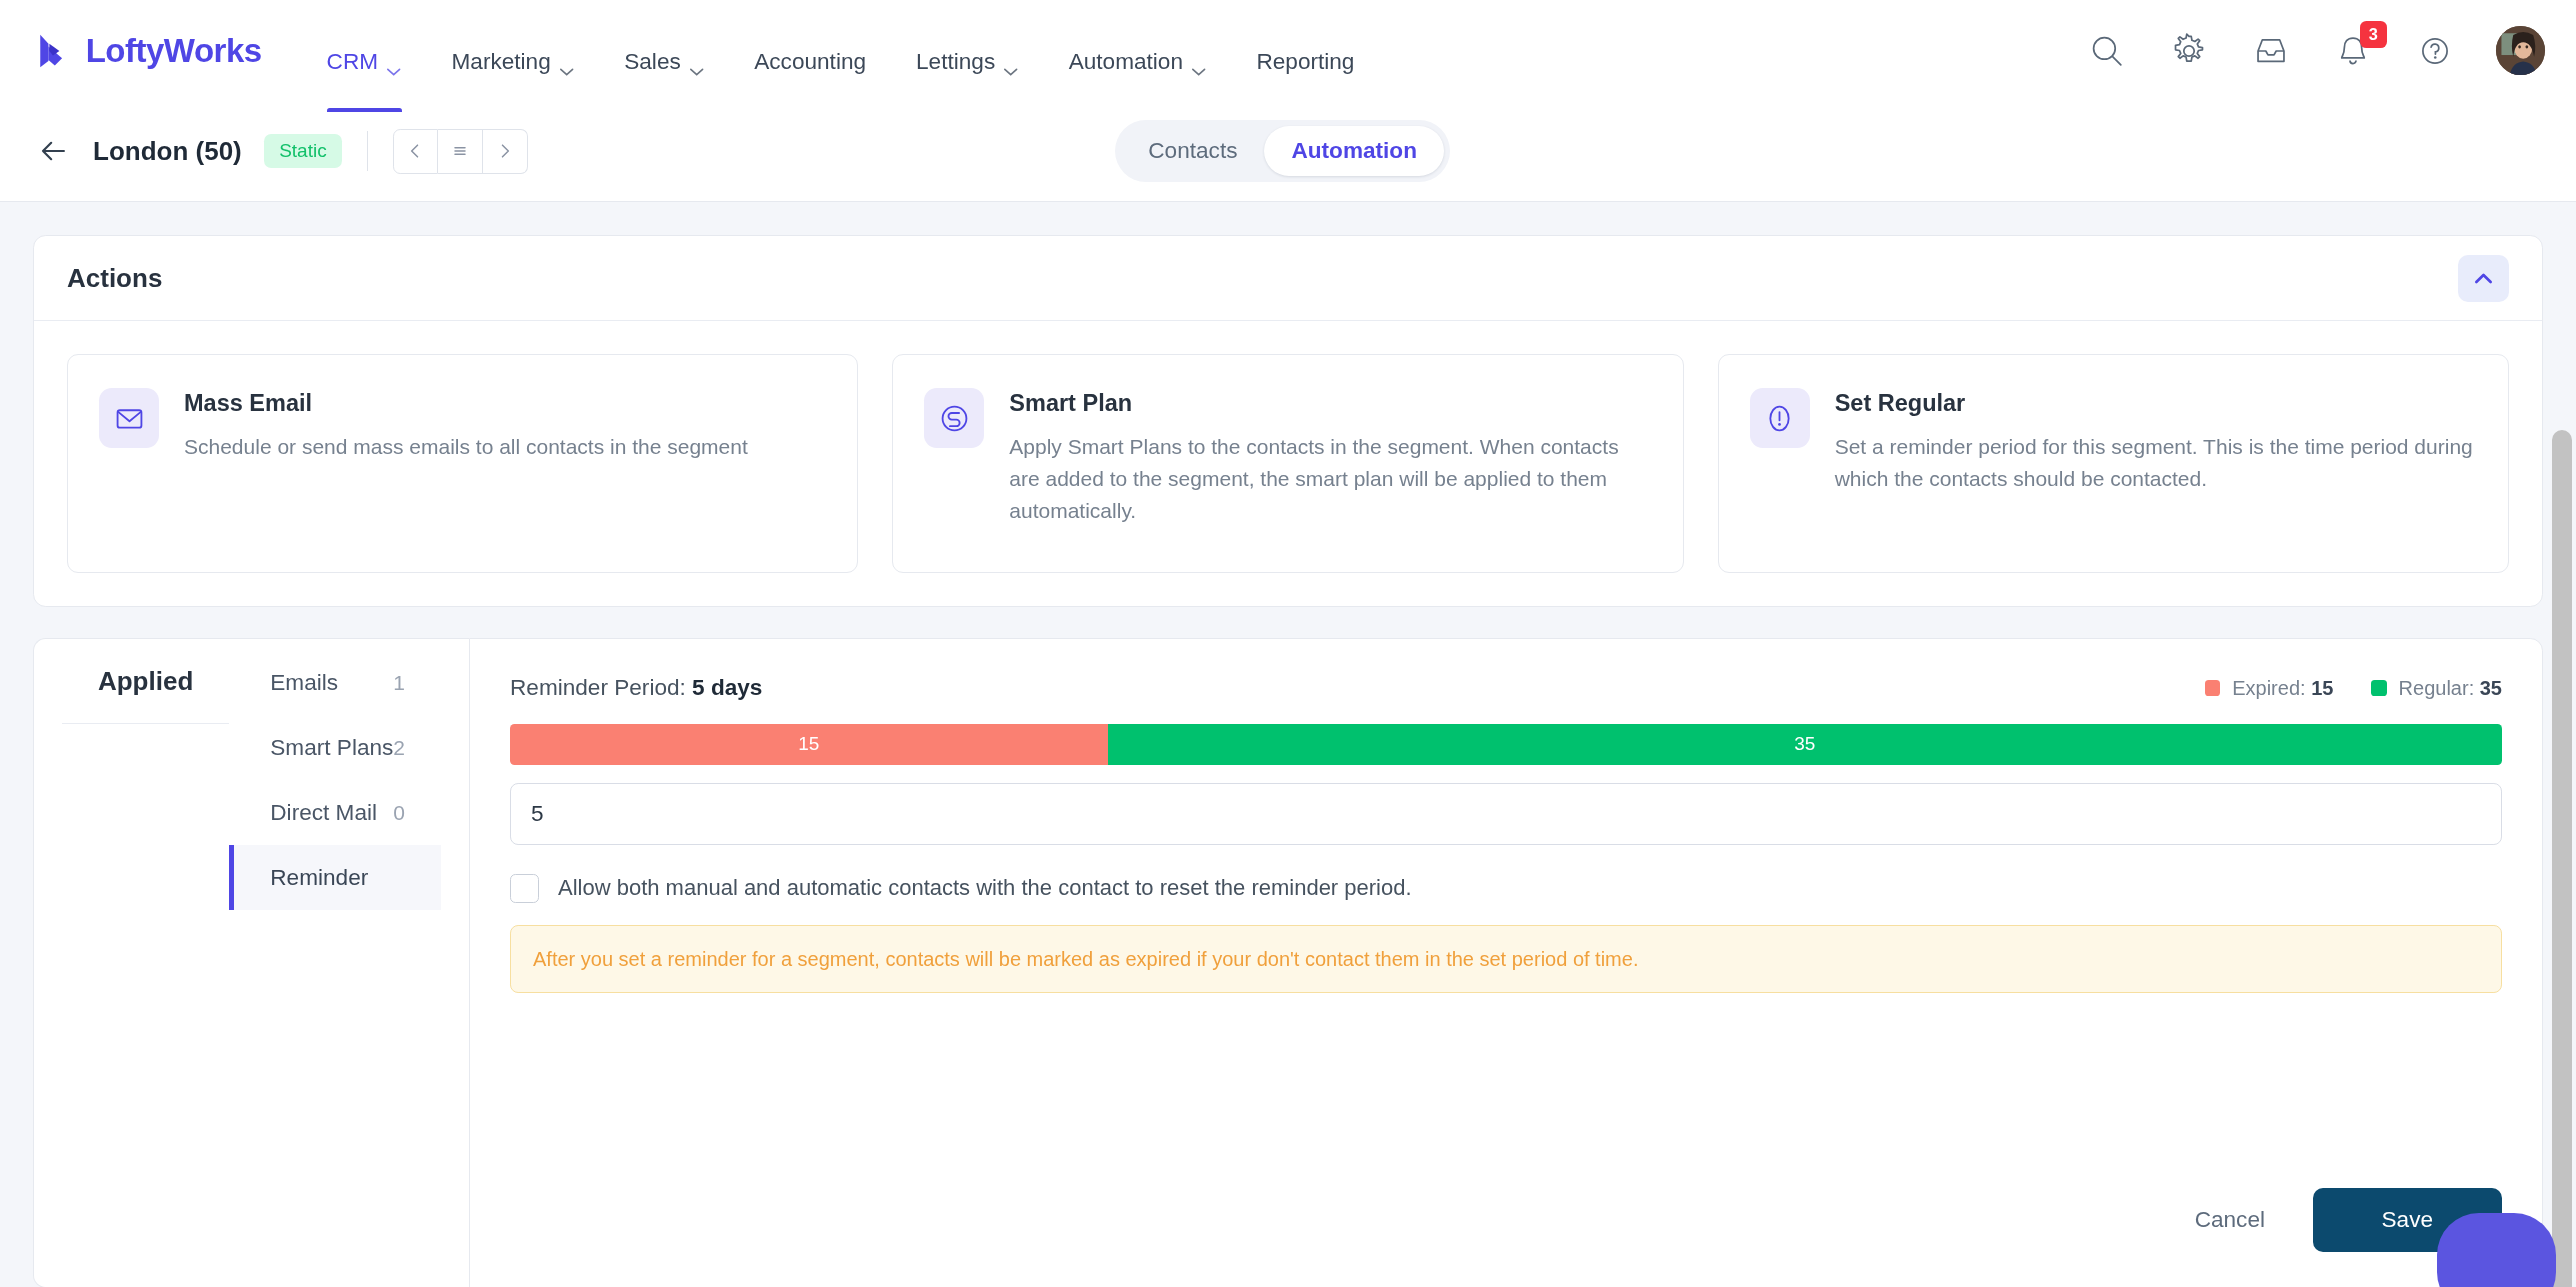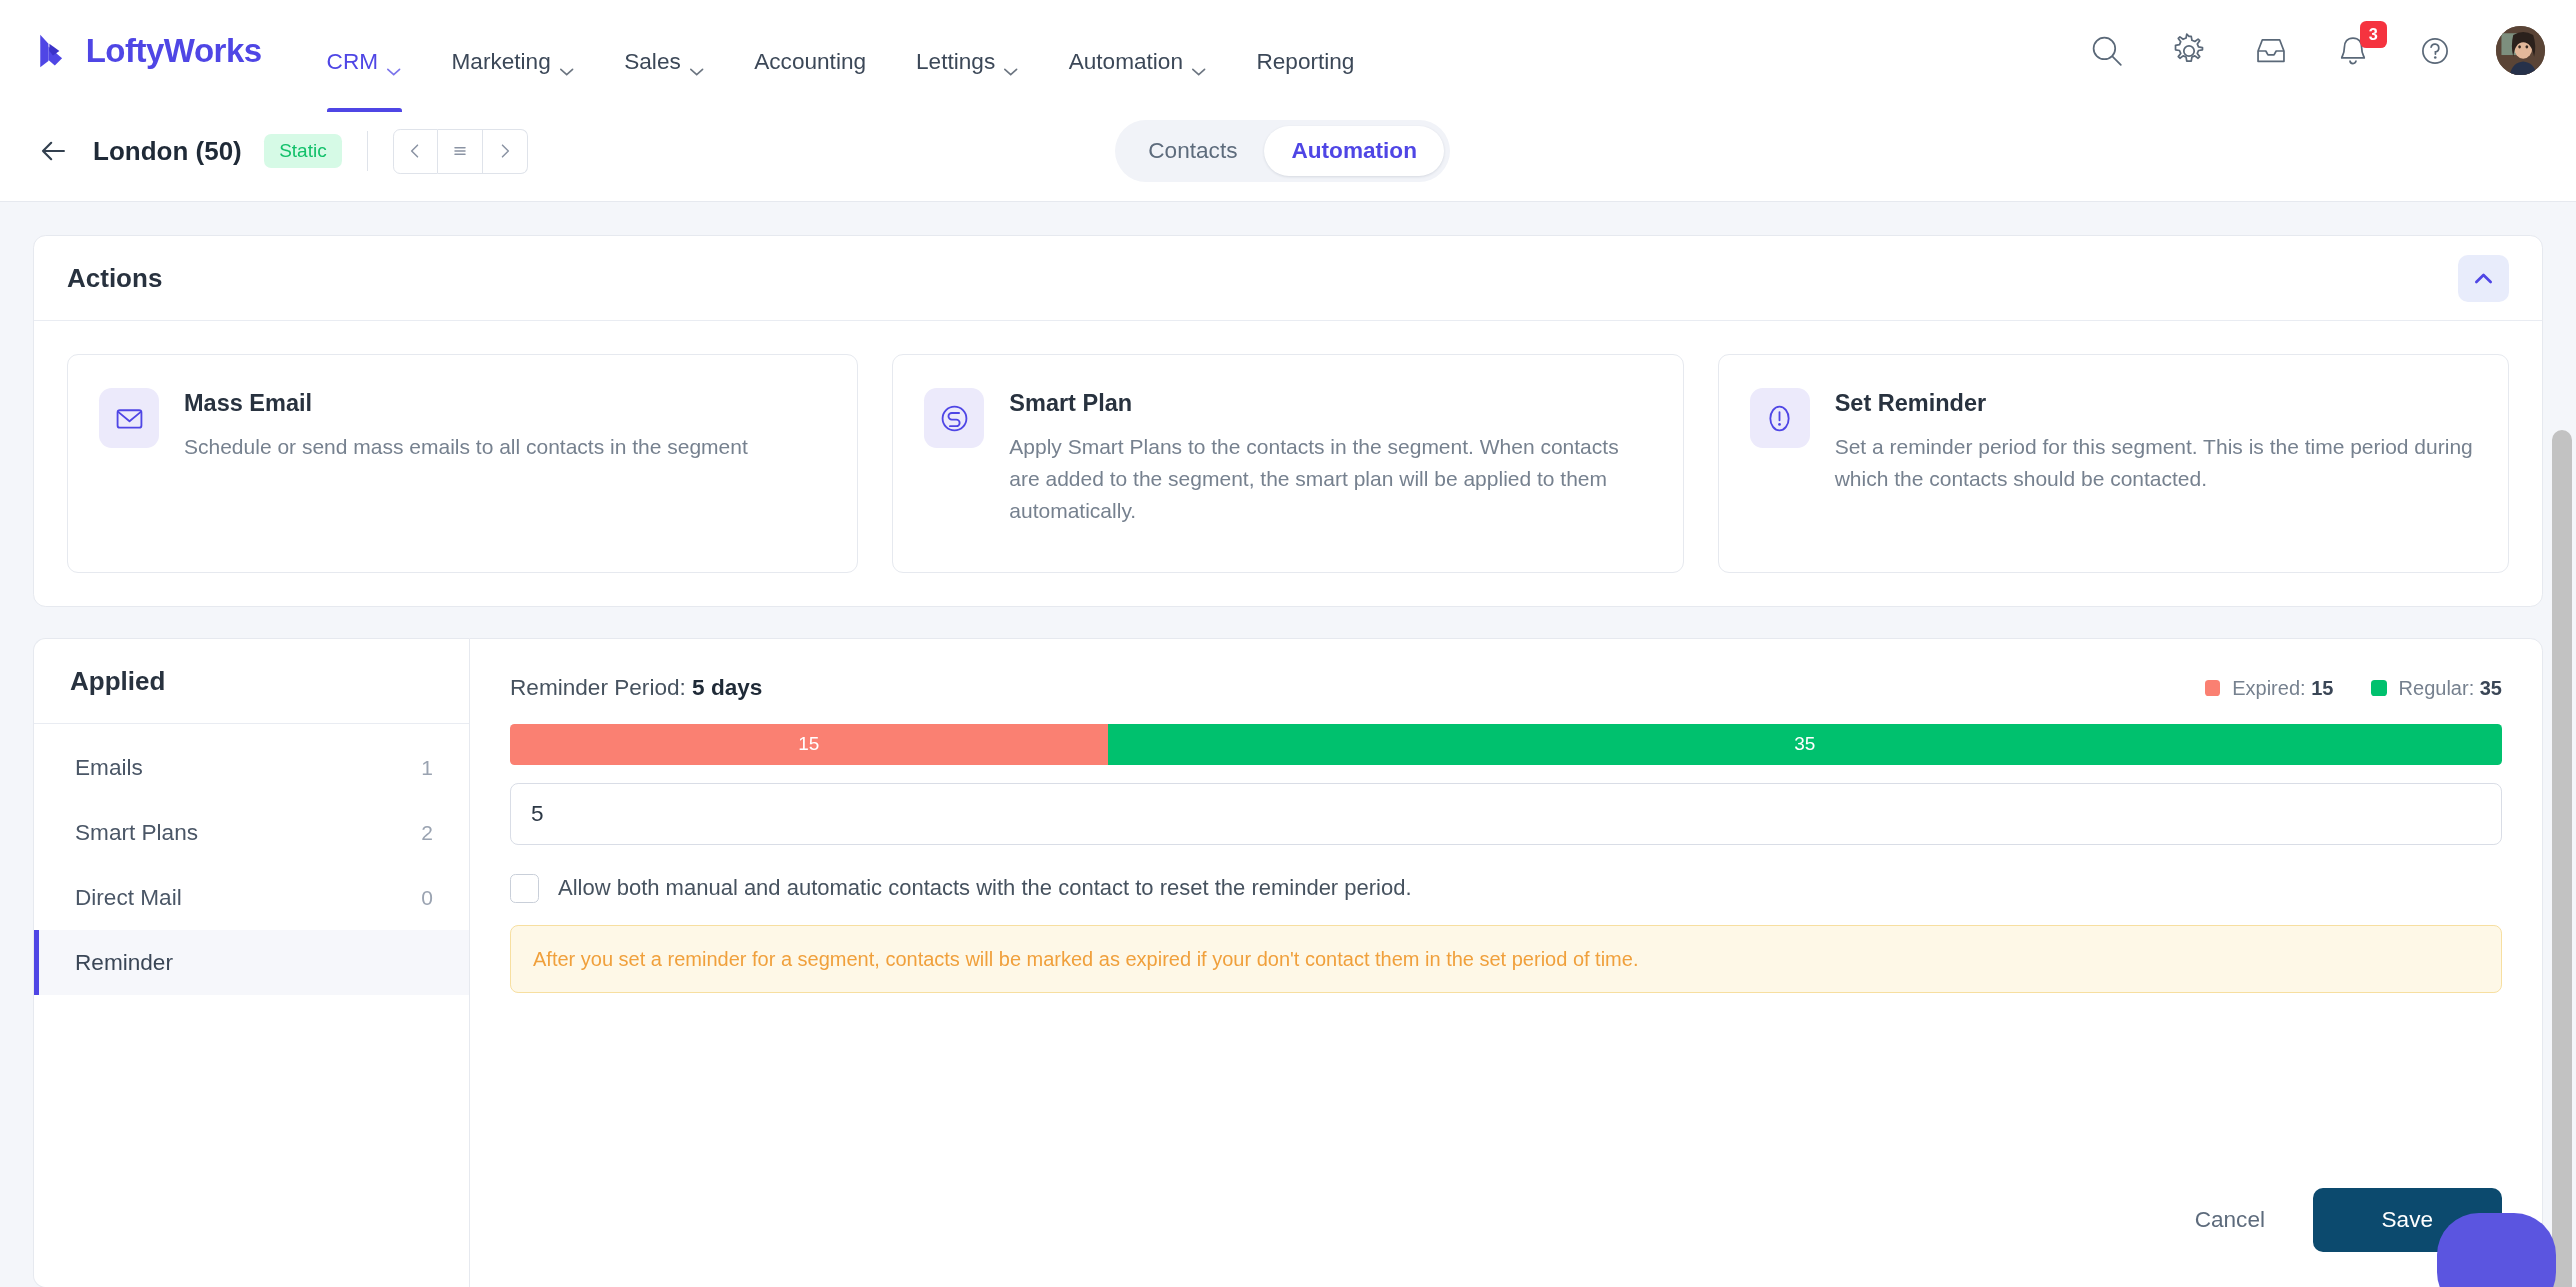--- a/index.html
+++ b/index.html
@@ -114,21 +114,21 @@
   }
   .action-text { padding-top: 1.8px; }
   .action-title { font-size: 23.5px; font-weight: bold; color: #28323f; margin-bottom: 14.5px; }
   .action-desc { font-size: 21px; line-height: 1.52; color: #76818f; }
 
   
   .lower { display: flex; align-items: stretch; height: 650px; }
   .applied {
     flex: 0 0 436px; background: #fff;
     border: 0.9px solid #e6e9ef; border-right: none;
-    border-radius: 12.7px 0 0 12.7px; display: flex; flex-direction: column;
+    border-radius: 12.7px 0 0 12.7px; display: flex;  justify-content: center;
   }
   .applied-head {
     height: 85px; flex: 0 0 85px; display: flex; align-items: center; padding: 0 36px;
     border-bottom: 0.9px solid #e9ecf2;
   }
   .applied-title { font-size: 26px; font-weight: bold; color: #28323f; }
   .applied-list { padding-top: 11px; }
   .applied-item {
     height: 65px; display: flex; align-items: center; justify-content: space-between;
     padding: 0 36px 0 36px; font-size: 22.6px; color: #4a5666; cursor: pointer;
@@ -388,21 +388,21 @@
 
         <div class="action-card">
           <span class="action-icon">
             <svg viewBox="0 0 36 36" width="33" height="33">
               <ellipse cx="18" cy="18" rx="10" ry="13" stroke="currentColor" stroke-width="2" fill="none"></ellipse>
               <path d="M18 11 L18 20" stroke="currentColor" stroke-width="2" stroke-linecap="round"></path>
               <circle cx="18" cy="24.5" r="1.5" fill="currentColor"></circle>
             </svg>
           </span>
           <div class="action-text">
-            <div class="action-title">Set Reminder</div>
+            <div class="action-title">Set Regular</div>
             <div class="action-desc">Set a reminder period for this segment. This is the time period during which the contacts should be contacted.</div>
           </div>
         </div>
 
       </div>
     </div>
 
     <div class="lower">
 
       <div class="applied">

